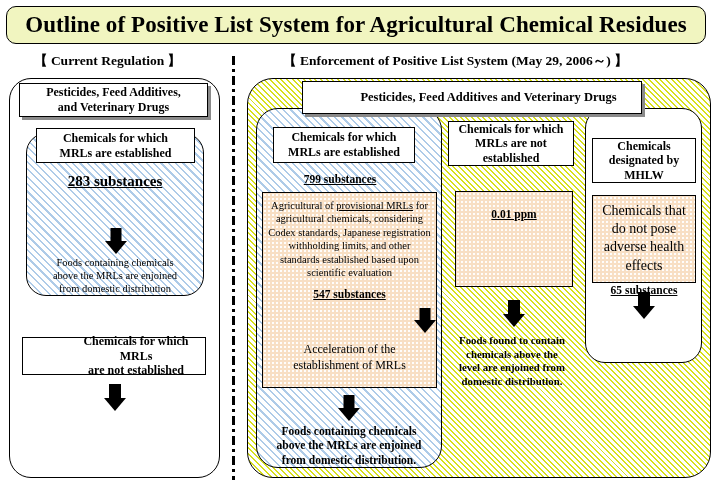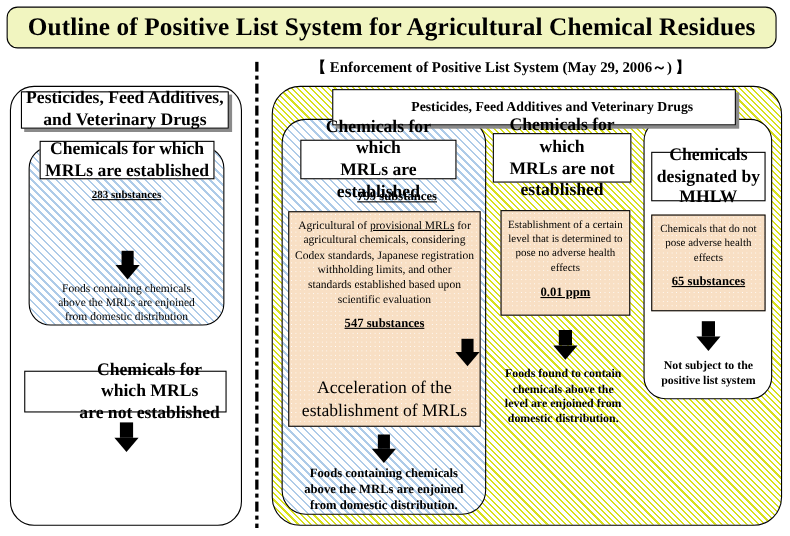--- a/index.html
+++ b/index.html
@@ -83,21 +83,21 @@
     left:585px;top:108px;width:117px;height:255px;
     border-radius:20px;background:#ffffff;
   }
 
   
   .sbox{
     position:absolute;box-sizing:border-box;
     background:#ffffff;border:1.4px solid #000;
     display:flex;align-items:center;justify-content:center;
     text-align:center;
-    font-weight:bold;font-size:16px;line-height:1.22;color:#000;
+    font-weight:bold;font-size:12px;line-height:1.22;color:#000;
     font-family:"Liberation Serif", serif;
     padding:2px 3px;
   }
   .sbox.shadow{box-shadow:3px 3px 0 #8a8a8a;}
 
   
   .pbox{
     position:absolute;box-sizing:border-box;
     border:1.3px solid #000;
     text-align:center;color:#000;
@@ -140,37 +140,38 @@
 </style>
 </head>
 <body>
 
 <div id="root">
 
   <div class="title-box">
     <div class="t">Outline of Positive List System for Agricultural Chemical Residues</div>
   </div>
 
+  <div class="sec-head" id="head-left">【 Current Regulation 】</div>
   <div class="sec-head" id="head-right">【 Enforcement of Positive List System (May 29, 2006～) 】</div>
 
   <div class="rbox" id="left-panel"></div>
 
   <div class="rbox hatch-blue" id="left-blue"></div>
 
   <div class="sbox shadow" style="left:19px;top:83px;width:189px;height:34px;">
     <span style="white-space:pre-line;">Pesticides, Feed Additives,
 and Veterinary Drugs</span>
   </div>
 
   <div class="sbox" style="left:36px;top:128px;width:159px;height:35px;">
     <span style="white-space:pre-line;">Chemicals for which
 MRLs are established</span>
   </div>
 
-  <div class="ftext bold und" style="left:26px;top:172px;width:178px;font-size:10px;">283 substances</div>
+  <div class="ftext bold und" style="left:26px;top:172px;width:178px;font-size:15px;">283 substances</div>
 
 
   <div class="arrow" style="left:104px;top:228px;width:24px;height:26px;">
     <div class="stem" style="width:11px;height:13px;"></div>
     <div class="head" style="top:13px;"></div>
   </div>
 
   <div class="ftext" style="left:26px;top:256px;width:178px;font-size:10.5px;white-space:pre-line;">Foods containing  chemicals
 above the MRLs are enjoined
 from domestic  distribution</div>
@@ -185,86 +186,83 @@
     <div class="head" style="top:14px;"></div>
   </div>
 
 
   <div id="divider"></div>
 
   <div class="rbox hatch-yellow" id="right-panel"></div>
   <div class="rbox hatch-blue" id="right-blue"></div>
   <div class="rbox" id="right-white"></div>
 
-  <div class="sbox shadow" style="left:302px;top:81px;width:367px;height:33px;font-size:12.5px;padding-left:36px;">
+  <div class="sbox shadow" style="left:302px;top:81px;width:340px;height:33px;font-size:12.5px;padding-left:36px;">
     <span>Pesticides, Feed Additives and Veterinary Drugs</span>
   </div>
 
   <div class="sbox" style="left:273px;top:127px;width:142px;height:36px;">
     <span style="white-space:pre-line;">Chemicals for which
 MRLs are established</span>
   </div>
 
-  <div class="ftext bold und" style="left:268px;top:172px;width:186px;font-size:11.5px;">799 substances</div>
+  <div class="ftext bold und" style="left:247px;top:172px;width:186px;font-size:11.5px;">799 substances</div>
 
   <div class="pbox dots-peach" style="left:262px;top:192px;width:175px;height:196px;">
     <div style="font-size:10.5px;line-height:1.28;">
       <span>Agricultural of </span><span class="und">provisional MRLs</span><span> for agricultural chemicals, considering Codex standards, Japanese registration withholding limits, and other standards established based upon scientific evaluation</span>
     </div>
     <div class="und" style="font-weight:bold;font-size:11.5px;margin-top:7px;">547 substances</div>
     <div class="arrow" style="left:50%;margin-left:-12px;position:relative;top:6px;width:24px;height:25px;display:inline-block;">
       <div class="stem" style="width:11px;height:12px;"></div>
       <div class="head" style="top:12px;"></div>
     </div>
-    <div style="font-size:16px;line-height:1.28;margin-top:12px;white-space:pre-line;">Acceleration of the
+    <div style="font-size:12px;line-height:1.28;margin-top:12px;white-space:pre-line;">Acceleration of the
 establishment of MRLs</div>
   </div>
 
   <div class="arrow" style="left:337px;top:395px;width:24px;height:26px;">
     <div class="stem" style="width:11px;height:13px;"></div>
     <div class="head" style="top:13px;"></div>
   </div>
 
   <div class="ftext bold" style="left:256px;top:424px;width:186px;font-size:11.5px;white-space:pre-line;">Foods containing chemicals
 above the MRLs are enjoined
 from domestic distribution.</div>
 
   <div class="sbox" style="left:448px;top:121px;width:126px;height:45px;">
     <span style="white-space:pre-line;">Chemicals for which
 MRLs are not
 established</span>
   </div>
 
   <div class="pbox dots-peach" style="left:455px;top:191px;width:118px;height:96px;">
-    <div style="font-size:10px;line-height:1.3;">Establishment of a certain level that is determined to pose no adverse health effects</div>
     <div class="und" style="font-weight:bold;font-size:11.5px;margin-top:9px;">0.01 ppm</div>
   </div>
 
   <div class="arrow" style="left:502px;top:300px;width:24px;height:28px;">
     <div class="stem" style="width:12px;height:14px;"></div>
     <div class="head" style="top:14px;"></div>
   </div>
 
   <div class="ftext bold" style="left:445px;top:334px;width:134px;font-size:10.8px;white-space:pre-line;">Foods found to contain
 chemicals above the
 level are enjoined from
 domestic distribution.</div>
 
   <div class="sbox" style="left:592px;top:121px;width:104px;height:45px;margin-top:17px;">
     <span style="white-space:pre-line;">Chemicals
 designated by
 MHLW</span>
   </div>
 
   <div class="pbox dots-peach" style="left:592px;top:195px;width:104px;height:88px;">
-    <div style="font-size:10px;line-height:1.3;">Chemicals that do not pose adverse health effects</div>
+    <div style="font-size:14px;line-height:1.3;">Chemicals that do not pose adverse health effects</div>
     <div class="und" style="font-weight:bold;font-size:11.5px;margin-top:8px;">65 substances</div>
   </div>
 
   <div class="arrow" style="left:632px;top:292px;width:24px;height:28px;">
     <div class="stem" style="width:12px;height:14px;"></div>
     <div class="head" style="top:14px;"></div>
   </div>
 
-  <div class="ftext bold" style="left:586px;top:326px;width:116px;font-size:10.8px;white-space:pre-line;">Not subject to  the
-positive list  system</div>
 
 </div>
 
 </body></html>

